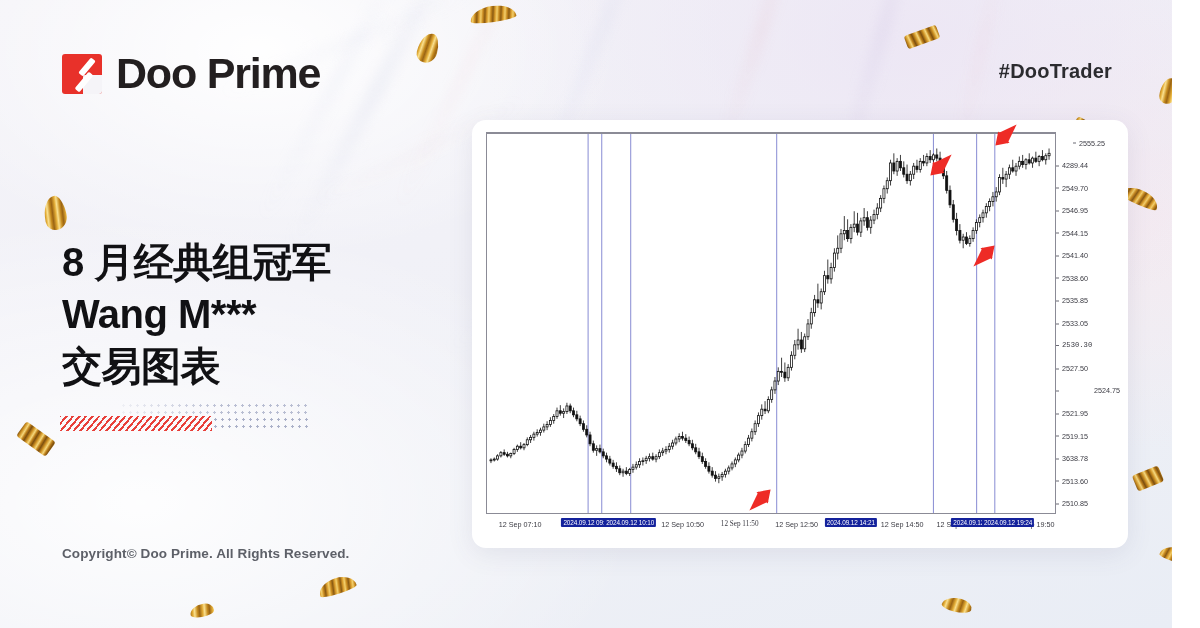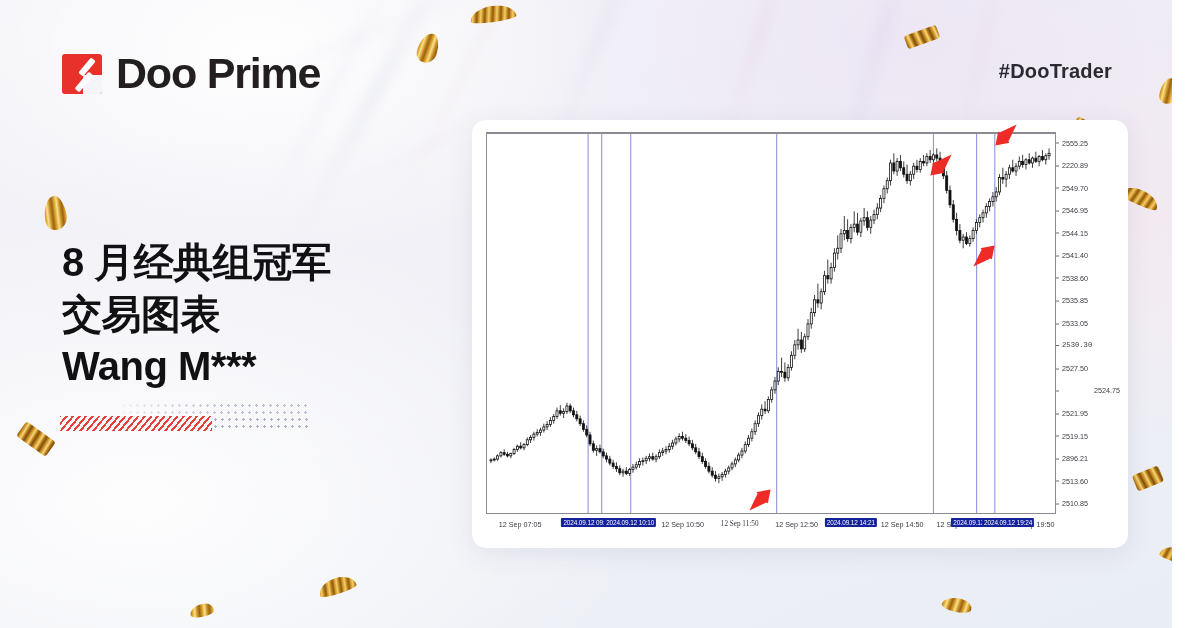--- a/index.html
+++ b/index.html
@@ -161,30 +161,31 @@
       <div class="sl1"></div>
       <div class="sl2"></div>
     </div>
     <div class="logo-text">Doo Prime</div>
   </div>
 
   <div class="hashtag">#DooTrader</div>
 
   <div class="headline">
     <div class="ln">8 月经典组冠军</div>
+    <div class="ln">Wang M***</div>
     <div class="ln">交易图表</div>
-    <div class="ln">Wang M***</div>
   </div>
 
   <div class="deco">
     <div class="dots1"></div>
     <div class="hatch"></div>
     <div class="dots2"></div>
   </div>
 
+  <div class="copyright">Copyright© Doo Prime. All Rights Reserved.</div>
 
   <div class="chart-card">
     <div class="chart-inner">
       <div class="plot">
         <svg id="chart-svg" viewBox="0 0 584 372" preserveAspectRatio="none">
             <line x1="103.95" y1="0" x2="103.95" y2="372" stroke="#8f93d6" stroke-width="1.1"></line>
             <line x1="117.97" y1="0" x2="117.97" y2="372" stroke="#8f93d6" stroke-width="1.1"></line>
             <line x1="147.75" y1="0" x2="147.75" y2="372" stroke="#8f93d6" stroke-width="1.1"></line>
             <line x1="297.84" y1="0" x2="297.84" y2="372" stroke="#8f93d6" stroke-width="1.1"></line>
             <line x1="459.02" y1="0" x2="459.02" y2="372" stroke="#8f93d6" stroke-width="1.1"></line>
@@ -526,40 +527,40 @@
             <rect x="566.65" y="22.11" width="2.11" height="4.74" fill="#ffffff" stroke="#111111" stroke-width="0.8"></rect>
             <line x1="571.10" y1="15.80" x2="571.10" y2="26.85" stroke="#1a1a1a" stroke-width="0.85"></line>
             <rect x="570.05" y="22.11" width="2.11" height="3.16" fill="#111111" stroke="#111111" stroke-width="0.8"></rect>
             <line x1="574.49" y1="18.96" x2="574.49" y2="30.01" stroke="#1a1a1a" stroke-width="0.85"></line>
             <rect x="573.44" y="21.32" width="2.11" height="3.95" fill="#ffffff" stroke="#111111" stroke-width="0.8"></rect>
             <line x1="577.89" y1="14.22" x2="577.89" y2="25.27" stroke="#1a1a1a" stroke-width="0.85"></line>
             <rect x="576.84" y="18.96" width="2.11" height="2.37" fill="#ffffff" stroke="#111111" stroke-width="0.8"></rect>
           </svg>
       </div>
       <div class="yaxis" id="yaxis">
-          <div class="tick" style="top: 2.86624%;">2555.25</div>
-          <div class="tick" style="top: 8.70488%;">2220.89</div>
+          <div class="tick" style="top: 2.86624%; margin-left: 17px;">2555.25</div>
+          <div class="tick" style="top: 8.70488%;">4289.44</div>
           <div class="tick" style="top: 14.6497%;">2549.70</div>
           <div class="tick" style="top: 20.4883%;">2546.95</div>
           <div class="tick" style="top: 26.4331%;">2544.15</div>
           <div class="tick" style="top: 32.2718%;">2541.40</div>
           <div class="tick" style="top: 38.2166%;">2538.60</div>
           <div class="tick" style="top: 44.0552%;">2535.85</div>
           <div class="tick" style="top: 50%;">2533.05</div>
           <div class="tick" style="top: 55.8386%; font-family: Liberation Mono, monospace;">2530.30</div>
           <div class="tick" style="top: 61.7834%;">2527.50</div>
           <div class="tick" style="top: 67.6221%; padding-left: 32px;">2524.75</div>
           <div class="tick" style="top: 73.5669%;">2521.95</div>
           <div class="tick" style="top: 79.5117%;">2519.15</div>
-          <div class="tick" style="top: 85.3503%;">2896.21</div>
+          <div class="tick" style="top: 85.3503%;">3638.78</div>
           <div class="tick" style="top: 91.2951%;">2513.60</div>
           <div class="tick" style="top: 97.1338%;">2510.85</div>
         </div>
       <div class="xaxis" id="xaxis">
-          <div class="xtick" style="left: 6%;">12 Sep 07:05</div>
+          <div class="xtick" style="left: 6%;">12 Sep 07:10</div>
           <div class="xtick" style="left: 34.5%;">12 Sep 10:50</div>
           <div class="xtick" style="left: 44.5%; font-family: Liberation Serif, serif;">12 Sep 11:50</div>
           <div class="xtick" style="left: 54.5%;">12 Sep 12:50</div>
           <div class="xtick" style="left: 73%;">12 Sep 14:50</div>
           <div class="xtick" style="left: 82.8%;">12 Sep 15:50</div>
           <div class="xtick" style="left: 96%;">12 Sep 19:50</div>
           <div class="xmark" style="left: 17.8%;">2024.09.12 09:34</div>
           <div class="xmark" style="left: 25.3%;">2024.09.12 10:10</div>
           <div class="xmark" style="left: 64%;">2024.09.12 14:21</div>
           <div class="xmark" style="left: 86.2%;">2024.09.12 17:45</div>

